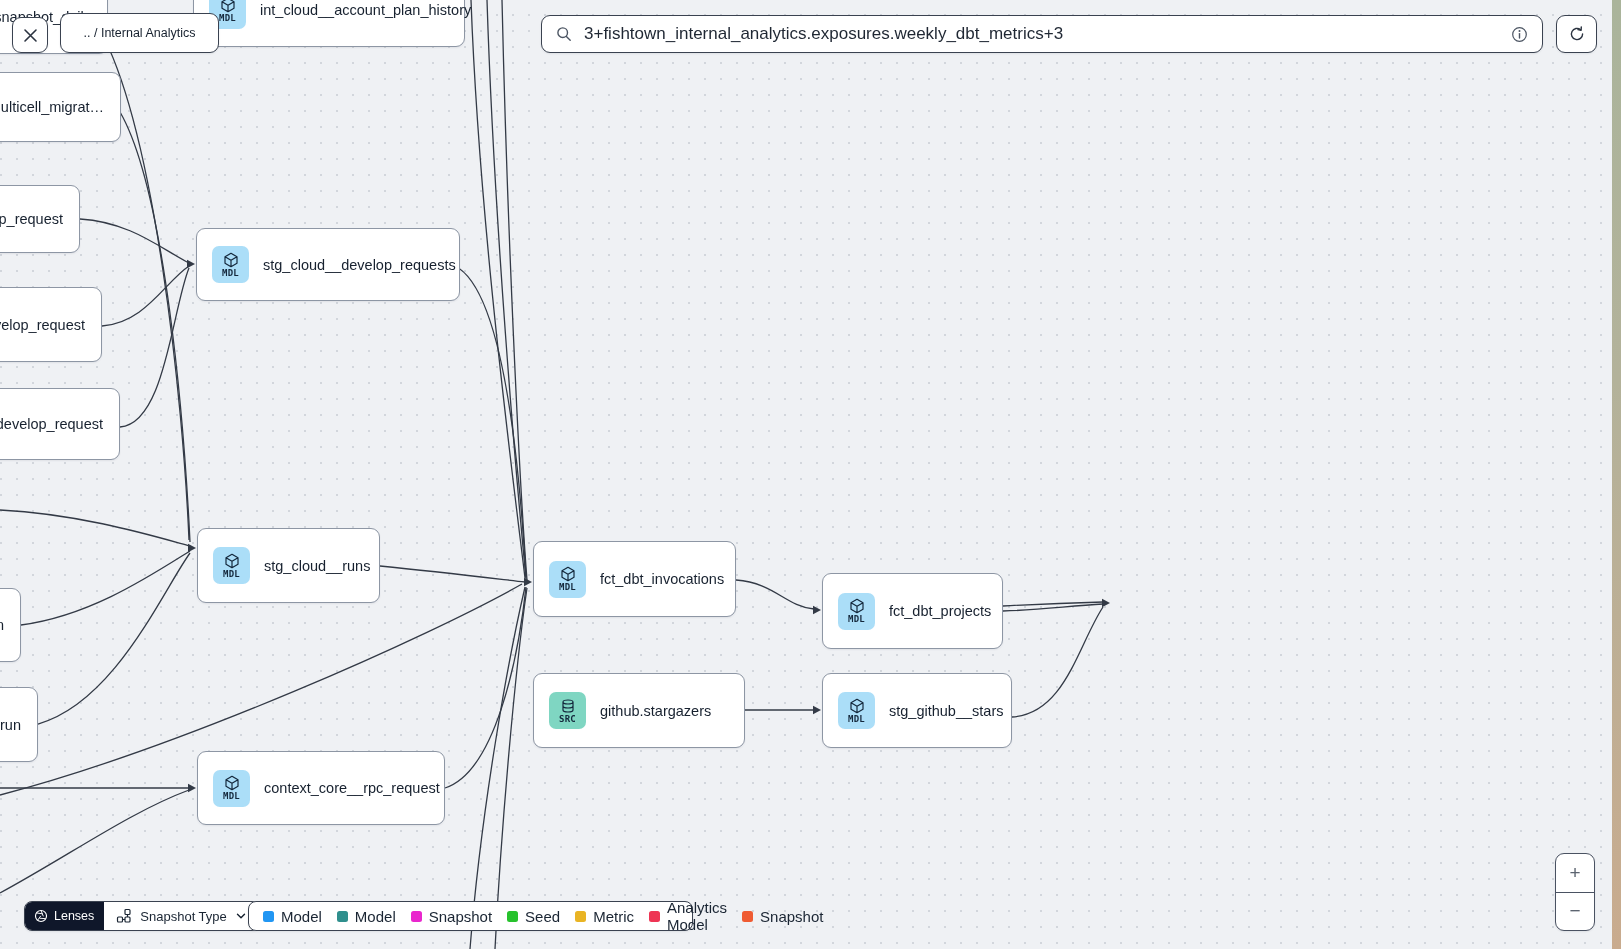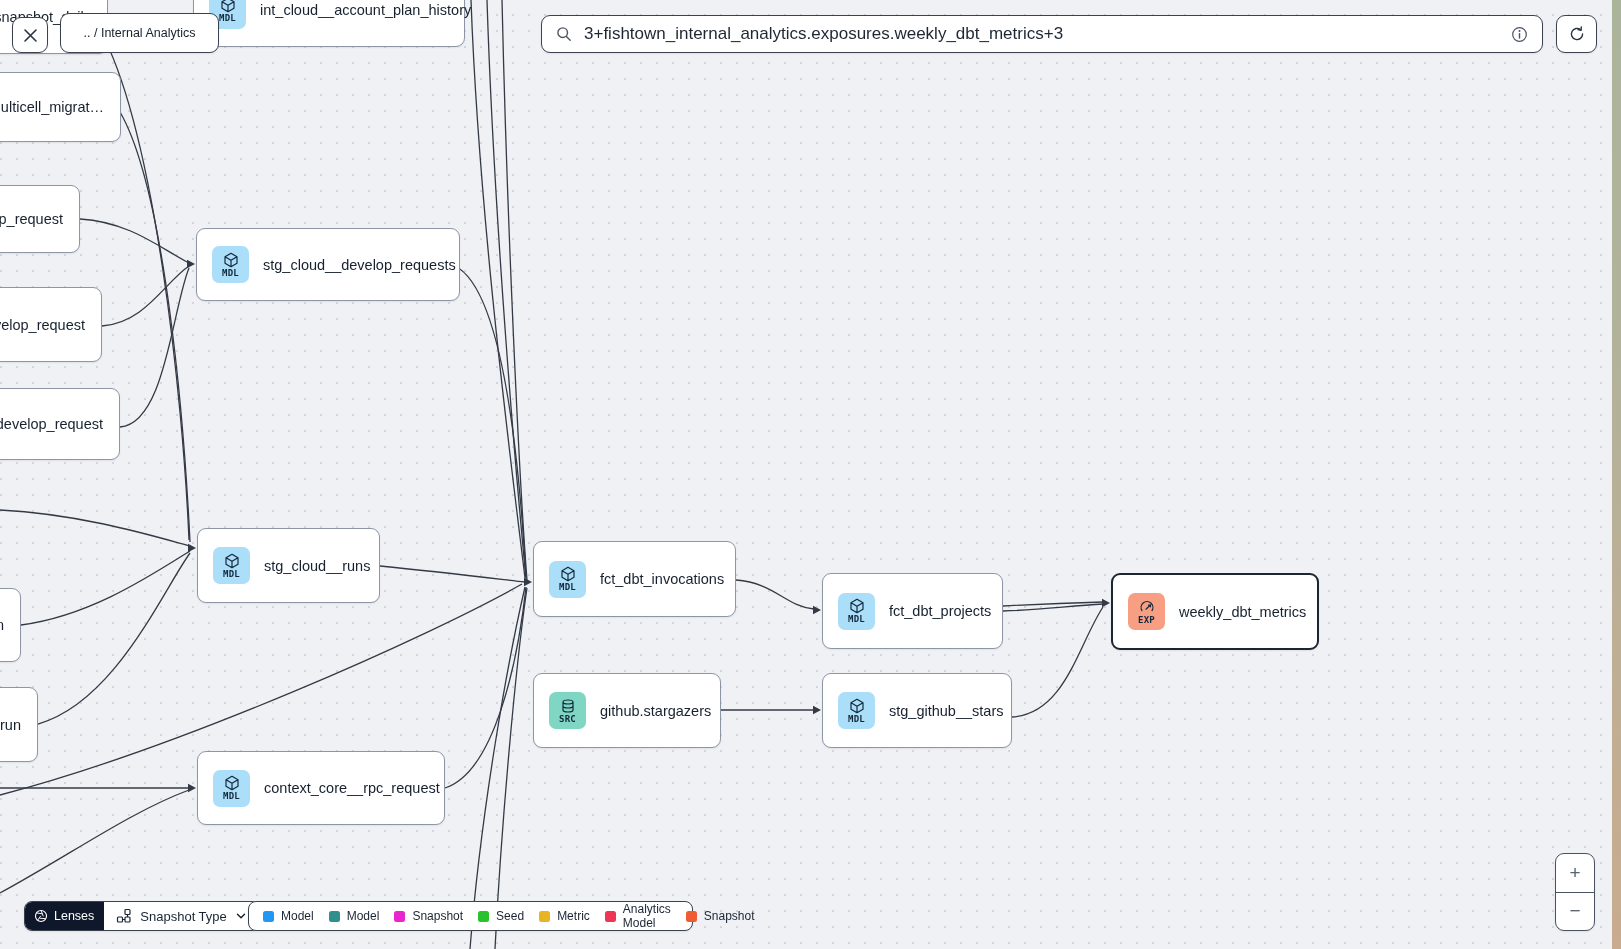--- a/index.html
+++ b/index.html
@@ -47,21 +47,21 @@
     border:1px solid #3a4250;border-radius:8px;background:#fff;box-sizing:border-box;overflow:hidden;
     box-shadow:0 1px 2px rgba(25,35,55,.08);
   }
   #lenses-btn{background:#0f172a;color:#fff;display:flex;align-items:center;gap:6px;padding:0 10px 0 9px;font-size:12.5px;cursor:pointer;}
   #rtype-btn{display:flex;align-items:center;gap:8px;padding:0 12px;font-size:13px;color:#1a2533;cursor:pointer;}
   #legend{
     position:absolute;left:248px;top:901px;width:445px;height:30px;z-index:3;
     background:#fff;border:1px solid #3a4250;border-radius:8px;box-sizing:border-box;
     display:flex;align-items:center;gap:15px;padding:0 14px;box-shadow:0 1px 2px rgba(25,35,55,.08);
   }
-  .lg-item{display:flex;align-items:center;gap:7px;font-size:12px;color:#1a2533;}
+  .lg-item{display:flex;align-items:center;gap:7px;font-size:15px;color:#1a2533;}
   .lg-sw{width:11px;height:11px;border-radius:2.5px;flex:none;}
   #zoom-ctl{
     position:absolute;left:1555px;top:853px;width:40px;height:78px;z-index:3;
     background:#fff;border:1px solid #4a5262;border-radius:9px;box-sizing:border-box;
     display:flex;flex-direction:column;box-shadow:0 1px 2px rgba(25,35,55,.08);
   }
   .zbtn{flex:1;display:flex;align-items:center;justify-content:center;font-size:19px;color:#5c6470;cursor:pointer;}
   .zbtn:first-child{border-bottom:1px solid #4a5262;}
   #edge-strip{
     position:absolute;right:0;top:0;width:9px;height:949px;z-index:5;
@@ -165,30 +165,21 @@
     </div>
     <div class="node" style="left: 822px; top: 573px; width: 181px; height: 76px;">
       <div class="badge" style="background: rgb(171, 222, 248);">
         <svg width="16" height="16" viewBox="0 0 16 16">
           <path d="M8 1.3 L14 4.8 L14 11.2 L8 14.7 L2 11.2 L2 4.8 Z M2 4.8 L8 8.3 L14 4.8 M8 8.3 L8 14.7" fill="none" stroke="#14283c" stroke-width="1.2" stroke-linejoin="round" stroke-linecap="round"></path>
         </svg>
         <span class="blabel">MDL</span>
       </div>
       <span>fct_dbt_projects</span>
     </div>
-    <div class="node selected" style="left: 1111px; top: 573px; width: 208px; height: 77px;">
-      <div class="badge" style="background: rgb(248, 158, 131);">
-        <svg width="16" height="16" viewBox="0 0 16 16">
-          <path d="M3 11.6 A5.9 5.9 0 1 1 13 11.6 M7 10.2 L11.6 5.8 M11.6 5.8 L9.6 6.1 M11.6 5.8 L11.4 7.8" fill="none" stroke="#14283c" stroke-width="1.2" stroke-linejoin="round" stroke-linecap="round"></path>
-        </svg>
-        <span class="blabel">EXP</span>
-      </div>
-      <span>weekly_dbt_metrics</span>
-    </div>
-    <div class="node" style="left: 533px; top: 673px; width: 188px; height: 75px;">
+    <div class="node" style="left: 533px; top: 673px; width: 212px; height: 75px;">
       <div class="badge" style="background: rgb(127, 214, 194);">
         <svg width="16" height="16" viewBox="0 0 16 16">
           <path d="M3 4 C3 2.9 5.2 2 8 2 C10.8 2 13 2.9 13 4 C13 5.1 10.8 6 8 6 C5.2 6 3 5.1 3 4 Z M3 4 L3 12 C3 13.1 5.2 14 8 14 C10.8 14 13 13.1 13 12 L13 4 M3 8 C3 9.1 5.2 10 8 10 C10.8 10 13 9.1 13 8" fill="none" stroke="#14283c" stroke-width="1.2" stroke-linejoin="round" stroke-linecap="round"></path>
         </svg>
         <span class="blabel">SRC</span>
       </div>
       <span>github.stargazers</span>
     </div>
     <div class="node" style="left: 822px; top: 673px; width: 190px; height: 75px;">
       <div class="badge" style="background: rgb(171, 222, 248);">

